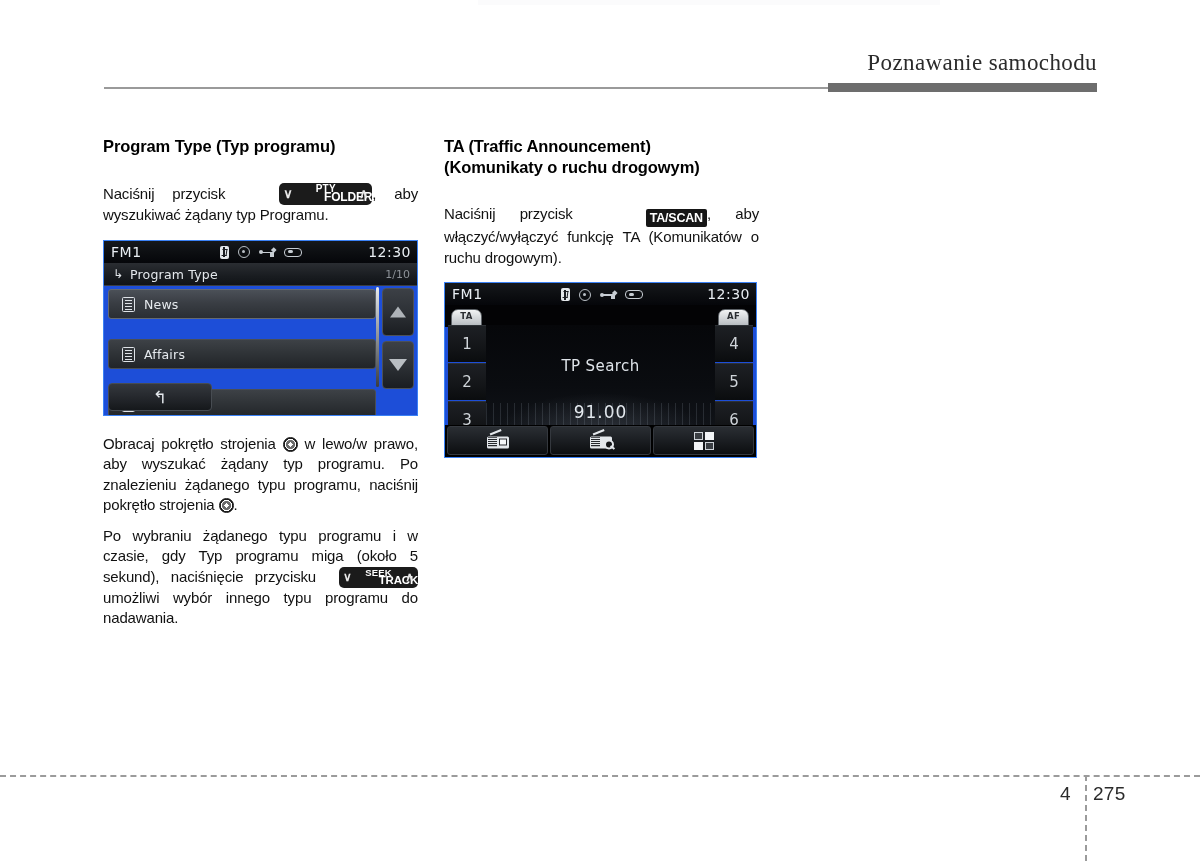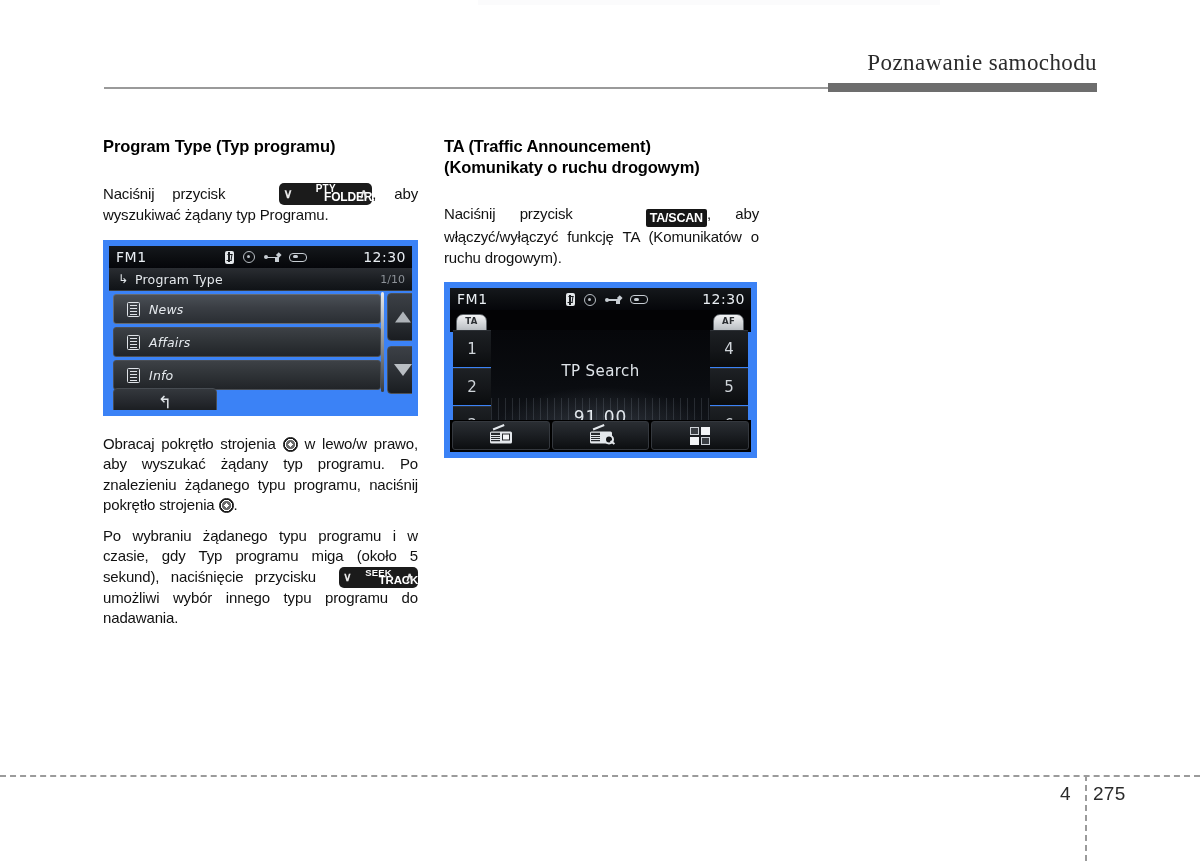--- a/index.html
+++ b/index.html
@@ -161,22 +161,22 @@
     vertical-align: -3px;
     border-radius: 50%;
     background: radial-gradient(circle at 50% 50%, #ffffff 0 22%, #6b6b6b 24% 48%, #ffffff 50% 60%, #1d1d1d 62% 100%);
     border: 1px solid #111;
     box-sizing: border-box;
   }
 
   
   .screen {
     position: relative;
-    background: #3b82f6;
-    border: 6px solid #3b82f6;
+    background: #1d4ed8;
+    border: 1px solid #3b82f6;
     box-sizing: border-box;
     font-family: "DejaVu Sans", sans-serif;
     overflow: hidden;
   }
   .screen-1 { width: 315px; height: 176px; }
   .screen-2 { width: 313px; height: 176px; }
 
   .hu-statusbar {
     position: absolute;
     left: 0; top: 0; right: 0;
@@ -320,27 +320,26 @@
     color: #8d9298;
   }
 
   .hu-list {
     position: absolute;
     left: 4px; top: 48px;
     width: 268px;
   }
   .hu-row {
     height: 30px;
-    margin-bottom: 3px;
+    margin-bottom: 20px;
     border-radius: 3px;
     background: linear-gradient(to bottom, #3d4146 0%, #303438 45%, #212428 100%);
     border: 1px solid #4a4e54;
     box-sizing: border-box;
     position: relative;
-    font-style: italic;
   }
   .hu-row.sel {
     background: linear-gradient(to bottom, #4b5057 0%, #3a3e44 45%, #2a2e33 100%);
     border-color: #646a72;
   }
   .hu-row .li-icon {
     position: absolute;
     left: 13px; top: 7px;
     width: 13px; height: 15px;
     border: 1.3px solid #dfe3e8;

